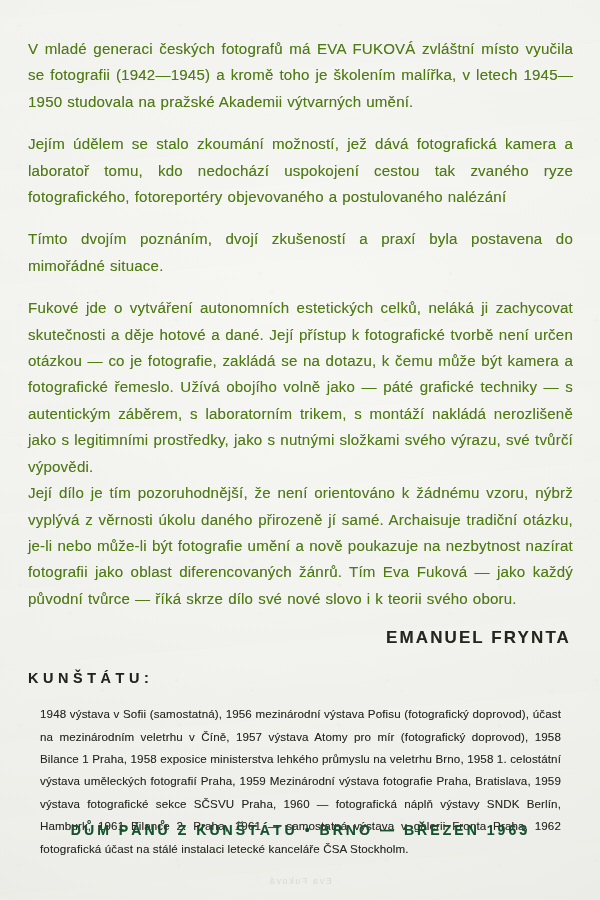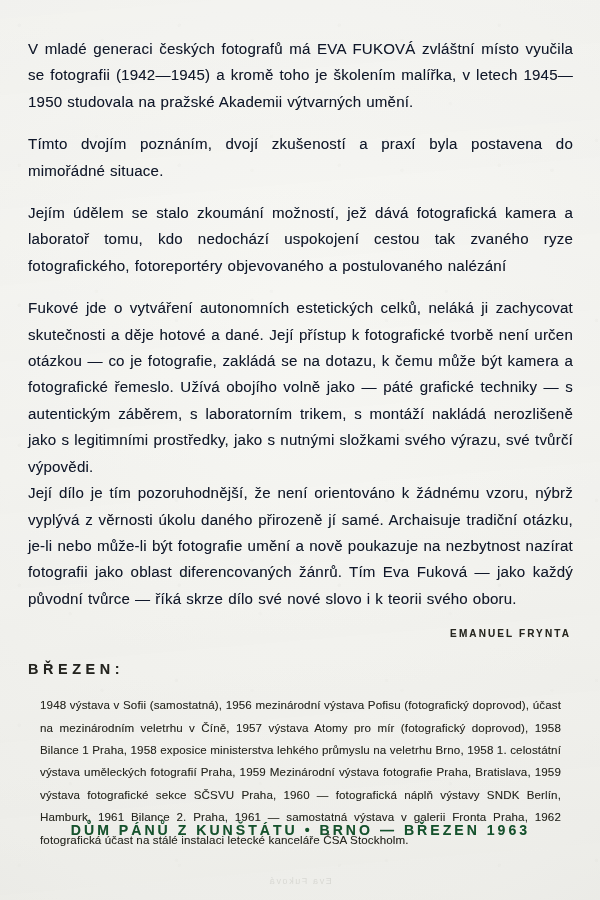--- a/index.html
+++ b/index.html
@@ -54,35 +54,35 @@
   .essay { padding-top: 36px; }
 
   .para {
     font-size: 15.1px;
     line-height: 26.4px;
     text-align: justify;
     text-justify: inter-word;
     letter-spacing: .18px;
     word-spacing: .6px;
     margin: 0 0 16px 0;
-    color: #0f172a;
+    color: #4d7c0f;
   }
   .para:last-child { margin-bottom: 0; }
 
   .para.tight-block { margin-bottom: 0; }
 
   
   .para, .exh-body, .section-title, .byline, .footer-line {
     text-shadow: 0 0 .55px rgba(35,35,30,.30);
   }
 
   .byline {
     margin: 4px 0 0 0;
     text-align: right;
-    font-size: 10px;
+    font-size: 17px;
     letter-spacing: 2.1px;
     font-weight: 700;
     color: #26261f;
     padding-right: 2px;
   }
 
   
   .section-title {
     margin: 22px 0 17px 0;
     font-size: 14.4px;
@@ -133,28 +133,28 @@
 </style>
 </head>
 <body>
 
 <div class="page"></div>
 
 <div class="content">
 
   <section class="essay">
     <p class="para">V mladé generaci českých fotografů má EVA FUKOVÁ zvláštní místo vyučila se fotografii (1942—1945) a kromě toho je školením malířka, v letech 1945—1950 studovala na pražské Akademii výtvarných umění.</p>
+    <p class="para">Jejím údělem se stalo zkoumání možností, jež dává fotografická kamera a laboratoř tomu, kdo nedochází uspokojení cestou tak zvaného ryze fotografického, fotoreportéry objevovaného a postulovaného nalézání</p>
     <p class="para">Tímto dvojím poznáním, dvojí zkušeností a praxí byla postavena do mimořádné situace.</p>
-    <p class="para">Jejím údělem se stalo zkoumání možností, jež dává fotografická kamera a laboratoř tomu, kdo nedochází uspokojení cestou tak zvaného ryze fotografického, fotoreportéry objevovaného a postulovaného nalézání</p>
     <p class="para tight-block">Fukové jde o vytváření autonomních estetických celků, neláká ji zachycovat skutečnosti a děje hotové a dané. Její přístup k fotografické tvorbě není určen otázkou — co je fotografie, zakládá se na dotazu, k čemu může být kamera a fotografické řemeslo. Užívá obojího volně jako — páté grafické techniky — s autentickým záběrem, s laboratorním trikem, s montáží nakládá nerozlišeně jako s legitimními prostředky, jako s nutnými složkami svého výrazu, své tvůrčí výpovědi.</p>
     <p class="para">Její dílo je tím pozoruhodnější, že není orientováno k žádnému vzoru, nýbrž vyplývá z věrnosti úkolu daného přirozeně jí samé. Archaisuje tradiční otázku, je-li nebo může-li být fotografie umění a nově poukazuje na nezbytnost nazírat fotografii jako oblast diferencovaných žánrů. Tím Eva Fuková — jako každý původní tvůrce — říká skrze dílo své nové slovo i k teorii svého oboru.</p>
     <p class="byline">EMANUEL FRYNTA</p>
   </section>
 
   <section>
-    <h2 class="section-title">BŘEZEN:</h2>
+    <h2 class="section-title">KUNŠTÁTU:</h2>
     <p class="exh-body">1948     výstava v Sofii (samostatná), 1956     mezinárodní výstava Pofisu (fotografický doprovod), účast na mezinárodním veletrhu v Číně, 1957     výstava Atomy pro mír (fotografický doprovod), 1958     Bilance 1     Praha, 1958     exposice ministerstva lehkého průmyslu na veletrhu     Brno, 1958     1. celostátní výstava uměleckých fotografií     Praha, 1959     Mezinárodní výstava fotografie     Praha, Bratislava, 1959     výstava fotografické sekce SČSVU     Praha, 1960 — fotografická náplň výstavy SNDK     Berlín, Hamburk, 1961     Bilance 2.     Praha, 1961 — samostatná výstava v galerii Fronta     Praha, 1962     fotografická účast na stálé instalaci letecké kanceláře ČSA     Stockholm.</p>
   </section>
 
   <div class="footer-line">DŮM PÁNŮ Z KUNŠTÁTU • BRNO — BŘEZEN 1963</div>
 </div>
 
 <div class="bleed">Eva Fuková</div>
 
 </body></html>

